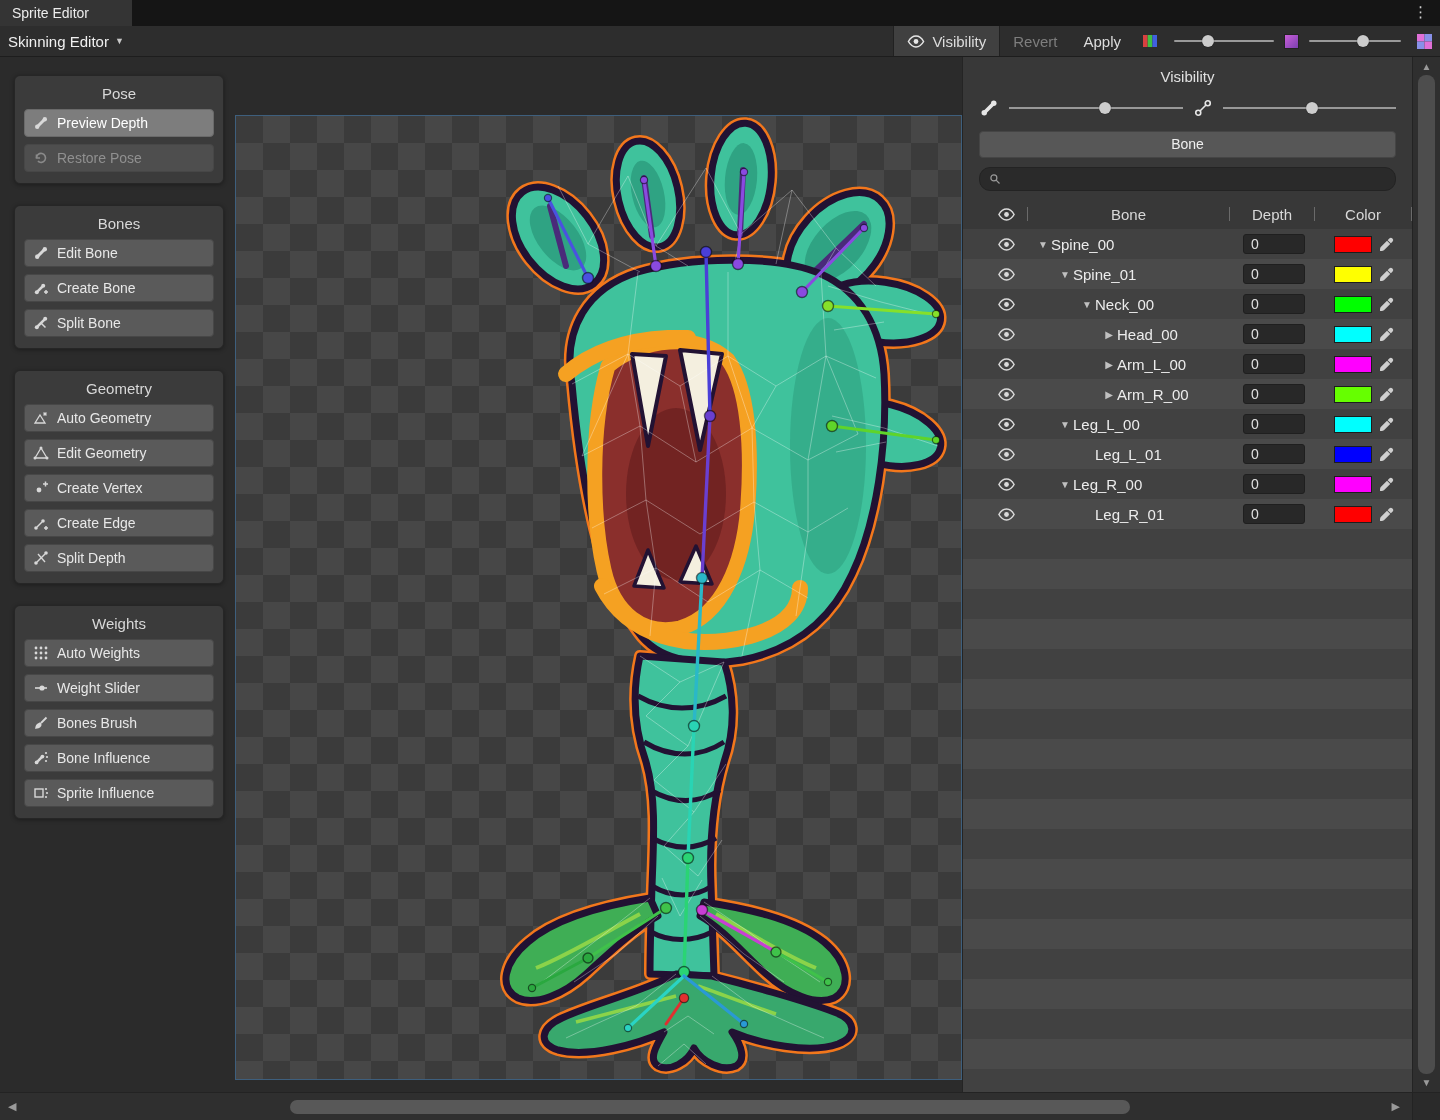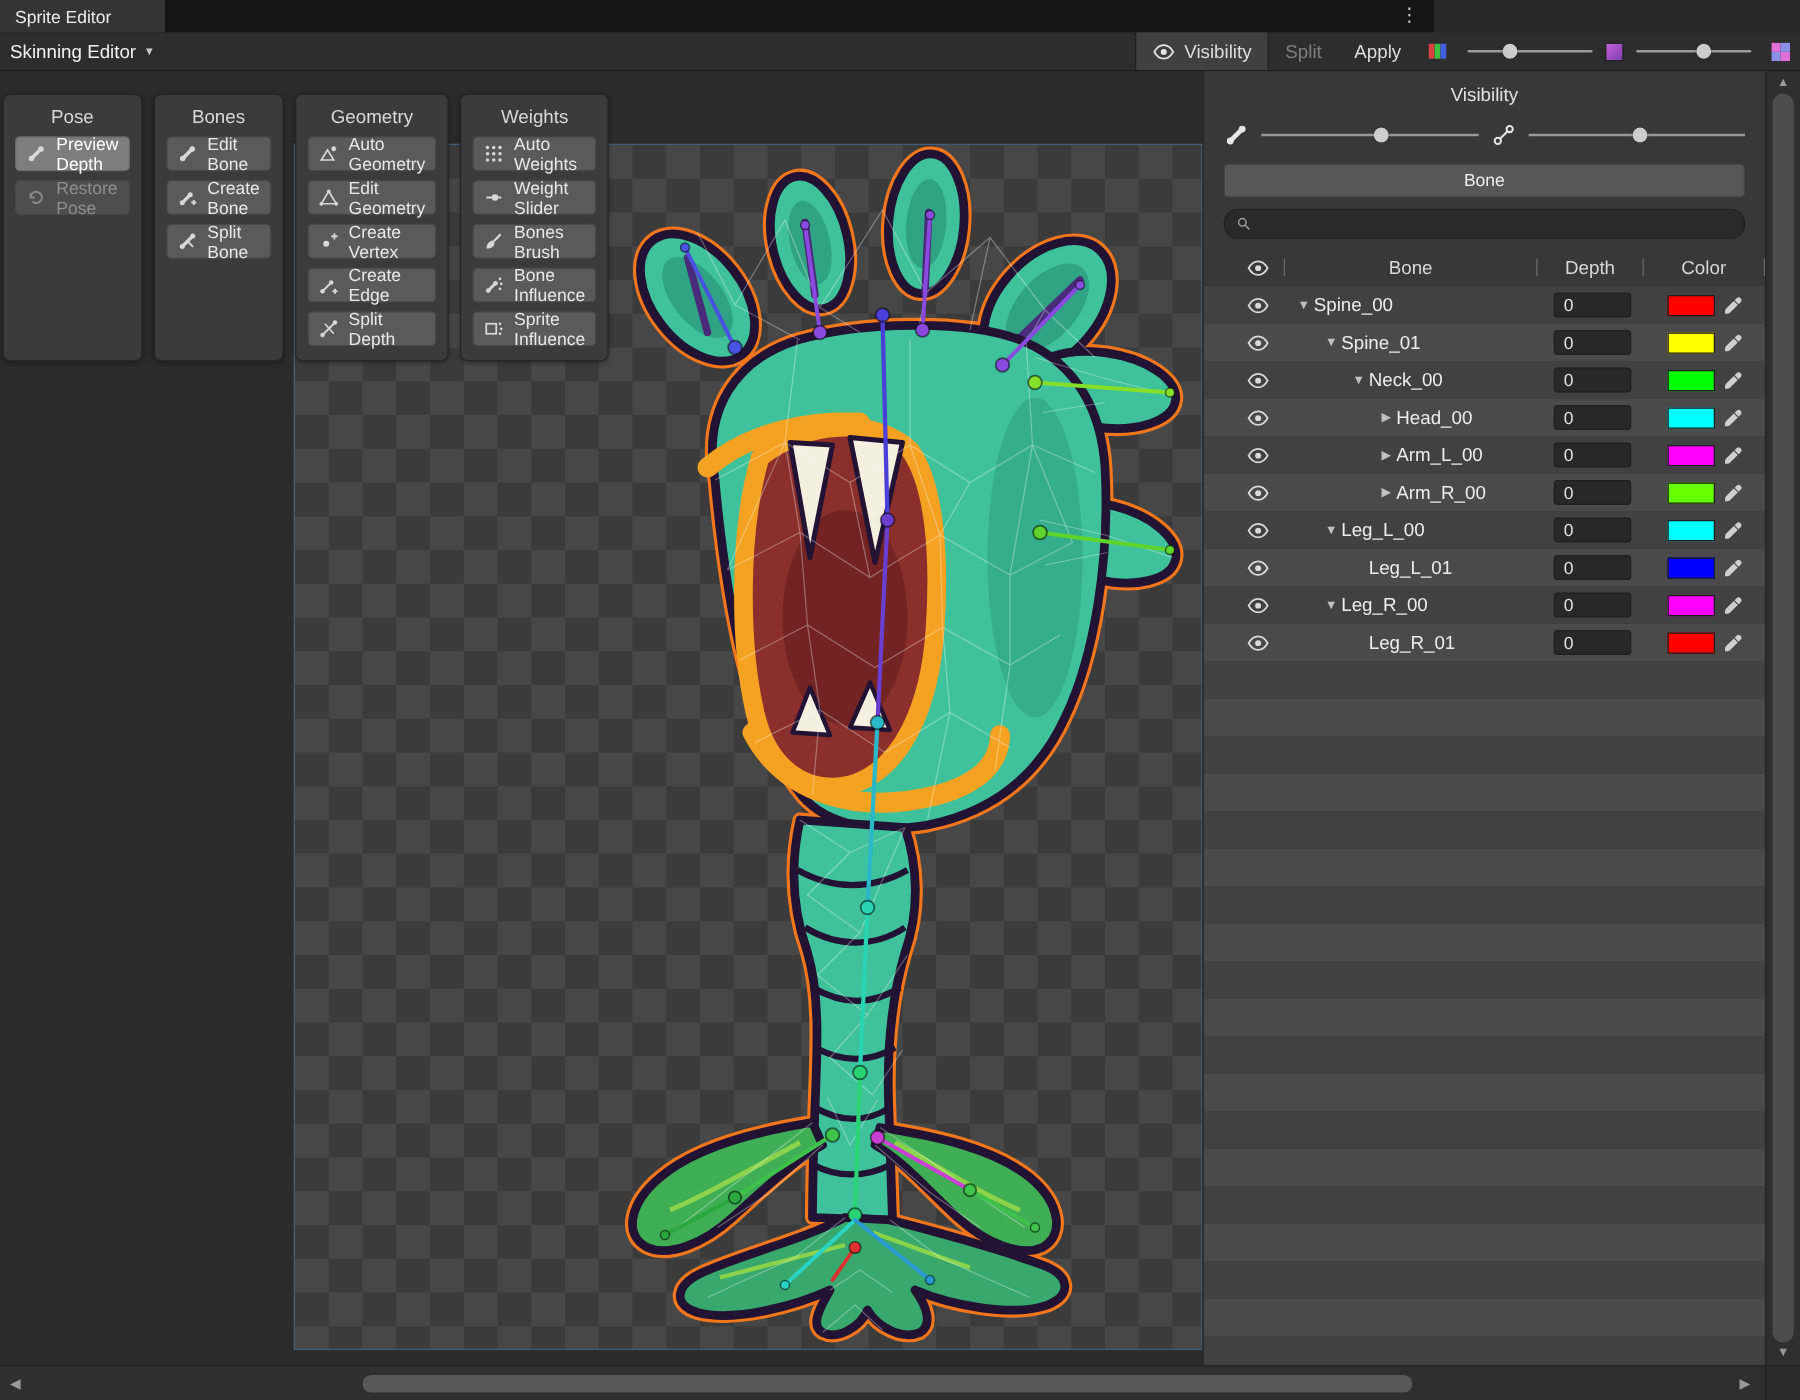--- a/index.html
+++ b/index.html
@@ -1,20 +1,20 @@
 <!DOCTYPE html>
 <html><head>
 <meta charset="utf-8">
 <style>
   html,body{margin:0;padding:0;background:#1a1a1a;}
   .app{position:relative;width:1440px;height:1120px;overflow:hidden;background:#282828;
        font-family:"Liberation Sans",sans-serif;color:#ddd;-webkit-font-smoothing:antialiased;}
 
   
-  .tabbar{position:absolute;top:0;left:0;width:1147px;height:26px;background:#151515;}
+  .tabbar{position:absolute;top:0;left:0;width:1440px;height:26px;background:#151515;}
   .wintab{position:absolute;left:0;top:0;width:132px;height:26px;background:#343434;color:#ececec;
           font-size:14px;line-height:26px;padding-left:12px;box-sizing:border-box;}
   .kebab{position:absolute;right:12px;top:3px;color:#cfcfcf;font-size:15px;letter-spacing:0;}
 
   
   .toolbar{position:absolute;top:26px;left:0;width:1440px;height:31px;background:#2d2d2d;
            border-bottom:1px solid #1d1d1d;box-sizing:border-box;display:flex;align-items:center;}
   .mode{margin-left:8px;display:flex;align-items:center;gap:6px;font-size:15px;color:#f0f0f0;}
   .mode .caret{font-size:9px;color:#c8c8c8;}
   .tb-right{margin-left:auto;display:flex;align-items:center;height:100%;}
@@ -29,21 +29,21 @@
 
   
   .main{position:absolute;top:57px;left:0;width:1440px;height:1035px;background:#2b2b2b;}
   .texture{position:absolute;left:235px;top:58px;width:727px;height:965px;box-sizing:border-box;
            border:1px solid #3e5f7d;background-color:#414141;
            background-image:repeating-conic-gradient(#474747 0% 25%, #3b3b3b 0% 50%);
            background-size:54px 54px;}
   .texture svg{position:absolute;left:0;top:0;}
 
   
-  .left-col{position:absolute;left:2px;top:18px;width:210px;display:flex;flex-direction:row;gap:9px;}
+  .left-col{position:absolute;left:14px;top:18px;width:210px;display:flex;flex-direction:column;gap:21px;}
   .panel{background:#3b3b3b;border:1px solid #262626;border-radius:6px;padding:6px 9px 11px;box-sizing:border-box;
          box-shadow:0 1px 4px rgba(0,0,0,.35);}
   .panel h3{margin:3px 0 6px;font-size:15px;font-weight:normal;color:#d8d8d8;text-align:center;}
   .pbtn{display:flex;align-items:center;gap:8px;height:28px;background:#5a5a5a;border:1px solid #474747;
         border-radius:4px;margin-top:7px;padding:0 8px;font-size:14px;color:#e8e8e8;box-sizing:border-box;}
   .pbtn svg{width:16px;height:16px;flex:none;color:#d8d8d8;}
   .pbtn.active{background:#7d7d7d;border-color:#6a6a6a;color:#ffffff;}
   .pbtn.disabled{background:#4e4e4e;color:#909090;}
   .pbtn.disabled svg{color:#8a8a8a;}
 
@@ -247,21 +247,21 @@
       <span>Skinning Editor</span>
       <span class="caret">▼</span>
     </div>
     <div class="tb-right">
       <div class="tb-btn tb-toggle">
         <svg style="width:18px;height:13px;color:#e6e6e6">
             <use href="#i-eye"></use>
           </svg>
         <span>Visibility</span>
       </div>
-      <div class="tb-btn tb-disabled">Split</div>
+      <div class="tb-btn tb-disabled">Revert</div>
       <div class="tb-btn">Apply</div>
       <div class="tb-icon">
         <svg width="16" height="16">
             <use href="#i-rgb"></use>
           </svg>
       </div>
       <div class="hslider">
         <div class="trk"></div>
         <div class="knb" style="left:28%"></div>
       </div>

